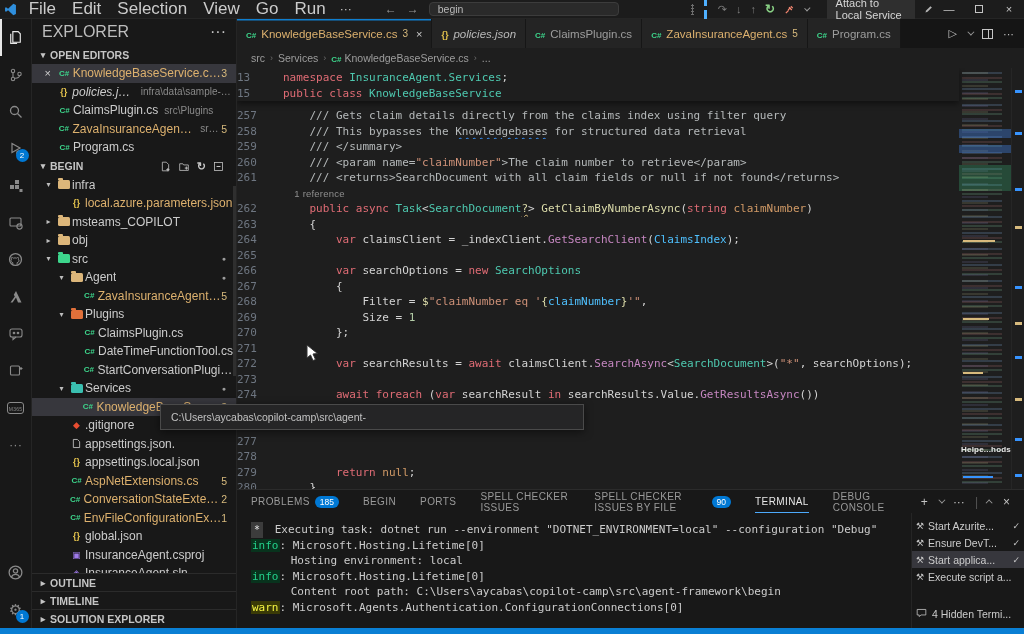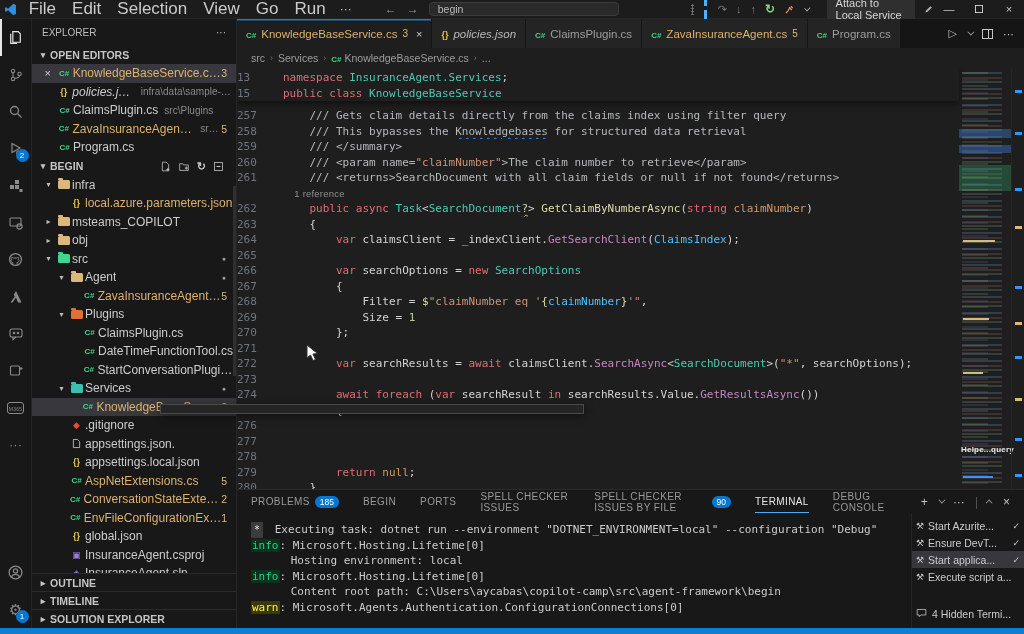--- a/index.html
+++ b/index.html
@@ -33,21 +33,21 @@
   
   .activitybar{width:32px;background:#181818;border-right:1px solid #252525;display:flex;flex-direction:column;align-items:center;position:relative}
   .act-item{position:relative;width:32px;height:37px;display:flex;align-items:center;justify-content:center;color:#8a8a8a}
   .act-item.active{color:#e7e7e7;box-shadow:inset 2px 0 0 #e7e7e7}
   .act-badge{position:absolute;right:3px;bottom:5px;min-width:13px;height:13px;border-radius:8px;background:#0078d4;color:#fff;
     font-size:8px;display:flex;align-items:center;justify-content:center;padding:0 2px}
   .act-bottom{margin-top:auto}
   .m365-box{border:1px solid currentColor;border-radius:3px;font-size:5px;padding:3px 1px 1px;letter-spacing:.2px}
   
   .sidebar{width:205px;background:#181818;border-right:1px solid #252525;display:flex;flex-direction:column;font-size:12px;overflow:hidden}
-  .sb-header{height:26px;display:flex;align-items:center;padding:0 10px;color:#bdbdbd;font-size:10px;flex:0 0 auto}
+  .sb-header{height:26px;display:flex;align-items:center;padding:0 10px;color:#bdbdbd;font-size:16px;flex:0 0 auto}
   .sb-header .dots{margin-left:auto;color:#c5c5c5}
   .sec-head{height:19px;display:flex;align-items:center;font-weight:bold;font-size:10.5px;color:#c5c5c5;padding:0 4px;flex:0 0 auto}
   .sec-head .arrow{width:14px;text-align:center;font-size:9px}
   .sec-actions{margin-left:auto;display:flex;gap:7px;align-items:center;padding-right:8px;color:#c5c5c5}
   .row{height:18.5px;display:flex;align-items:center;flex:0 0 auto;position:relative;color:#cccccc;white-space:nowrap}
   .row .close-x{width:16px;text-align:center;color:#cfcfcf;font-size:11px}
   .row .f-icon{width:17px;display:flex;justify-content:center;flex:0 0 auto}
   .row .lbl{overflow:hidden;text-overflow:ellipsis}
   .row .detail{color:#8a8a8a;font-size:10px;margin-left:6px;overflow:hidden;text-overflow:ellipsis}
   .row .pbadge{margin-left:auto;padding-right:9px;color:#d7ba7d;font-size:10.5px}
@@ -641,21 +641,21 @@
         <div class="minimap">
           <div class="mm-noise"></div>
             <div class="mm-noise2"></div>
           <div class="mm-band" style="top:61px;height:9px"></div>
           <div class="mm-band" style="top:77px;height:8px"></div>
           <div class="mm-band" style="top:97px;height:26px;background:rgba(60,180,120,.3)"></div>
           <div class="mm-mark" style="top:172px;left:4px;width:32px;background:#d7ba7d"></div>
           <div class="mm-mark" style="top:250px;left:4px;width:26px;background:#d7ba7d"></div>
           <div class="mm-mark" style="top:304px;left:4px;width:20px;background:#d7ba7d"></div>
           <div class="mm-mark" style="top:408px;left:4px;width:30px;background:#3794ff"></div>
-          <div class="mm-label" style="top:377px">Helpe...query</div>
+          <div class="mm-label" style="top:377px">Helpe...hods</div>
         </div>
         <div class="ruler">
           <div class="rl-mark" style="top:22px;background:#3794ff"></div>
           <div class="rl-mark" style="top:64px;background:#3794ff"></div>
           <div class="rl-mark" style="top:120px;background:#3794ff"></div>
           <div class="rl-mark" style="top:158px;background:#d7ba7d"></div>
           <div class="rl-mark" style="top:218px;background:#3794ff"></div>
           <div class="rl-mark" style="top:254px;background:#d7ba7d"></div>
           <div class="rl-mark" style="top:288px;background:#3794ff"></div>
           <div class="rl-mark" style="top:330px;background:#d7ba7d"></div>
@@ -732,20 +732,21 @@
             </div>
           </div>
         </div>
       </div>
     </div>
   </div>
 
   <div class="statusbar"></div>
 
   <div class="tooltip">
+    <div>C:\Users\aycabas\copilot-camp\src\agent-</div>
   </div>
 
   <div class="cursor">
     <svg width="13" height="18" viewBox="0 0 13 18">
         <path d="M1 1 L1 14 L4.5 11 L7 16.5 L9.5 15.5 L7 10 L11.5 9.5 Z" fill="#fff" stroke="#333" stroke-width="1"></path>
       </svg>
   </div>
 </div>
 
 </body></html>

